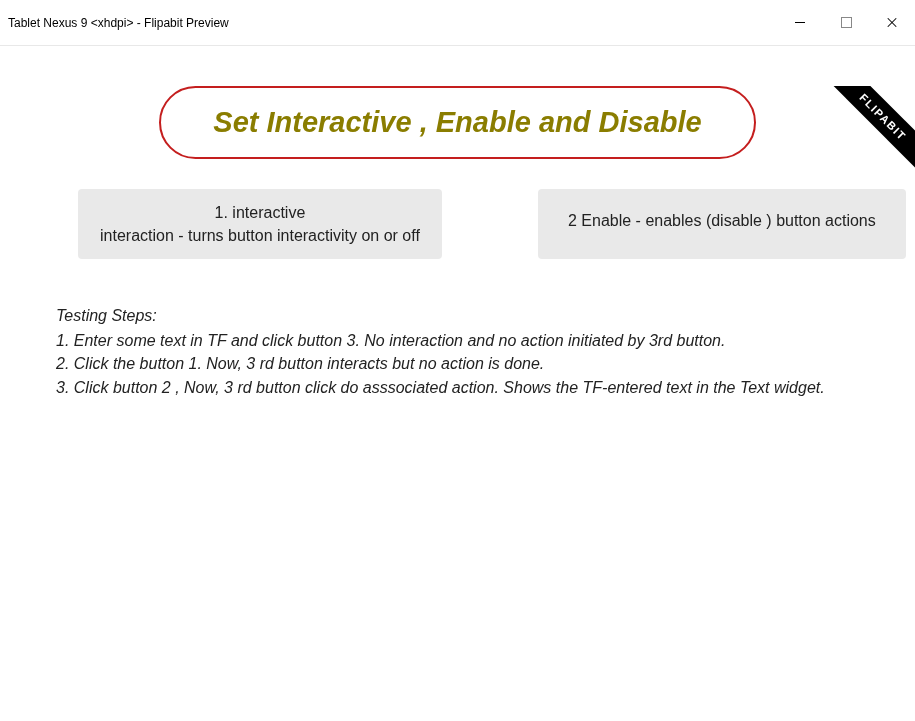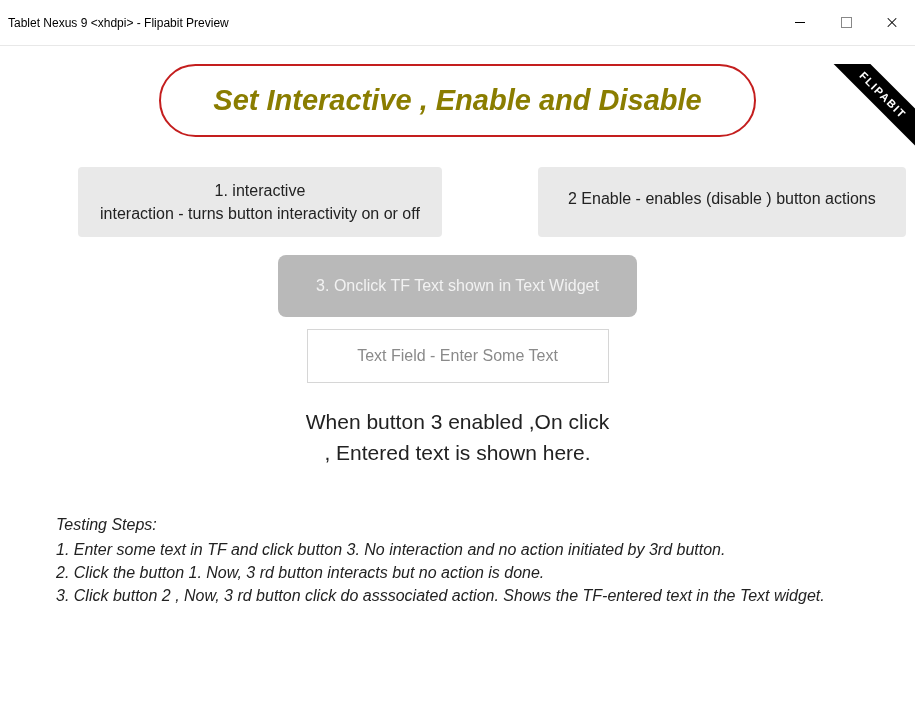--- a/index.html
+++ b/index.html
@@ -98,21 +98,21 @@
       letter-spacing: 1.5px;
       text-align: center;
       line-height: 26px;
       transform: rotate(45deg);
       top: 18px;
       right: -33px;
     }
     .heading-wrap {
       display: flex;
       justify-content: center;
-      margin-top: 18px;
+      margin-top: 40px;
     }
     .heading {
       border: 2px solid #c41e1e;
       border-radius: 42px;
       padding: 18px 52px;
       font-size: 29px;
       font-weight: bold;
       font-style: italic;
       color: #8a7d00;
       text-align: center;
@@ -220,29 +220,20 @@
   <div class="row-buttons">
     <div class="pill-btn left">
       <div>1. interactive</div>
       <div>interaction - turns button interactivity on or off</div>
     </div>
     <div class="pill-btn right">
       <span>2  Enable -  enables (disable ) button actions</span>
     </div>
   </div>
 
-  <div class="center-stack">
-    <div class="disabled-btn">
-      <span>3.  Onclick TF Text shown in Text Widget</span>
-    </div>
-
-    <input type="text" class="text-field" placeholder="Text Field - Enter Some Text" style="">
-
-    <div class="result-text">When  button 3 enabled ,On click , Entered text is shown here.</div>
-  </div>
 
   <div class="steps">
     <p class="steps-title">Testing Steps:</p>
     <p>1. Enter some text in TF and click button 3. No interaction and no action initiated by 3rd button.</p>
     <p>2. Click the button 1. Now, 3 rd button interacts but no action is done.</p>
     <p>3. Click button 2 , Now, 3 rd button click do asssociated action. Shows the TF-entered text in the Text widget.</p>
   </div>
 
 </div>
 

